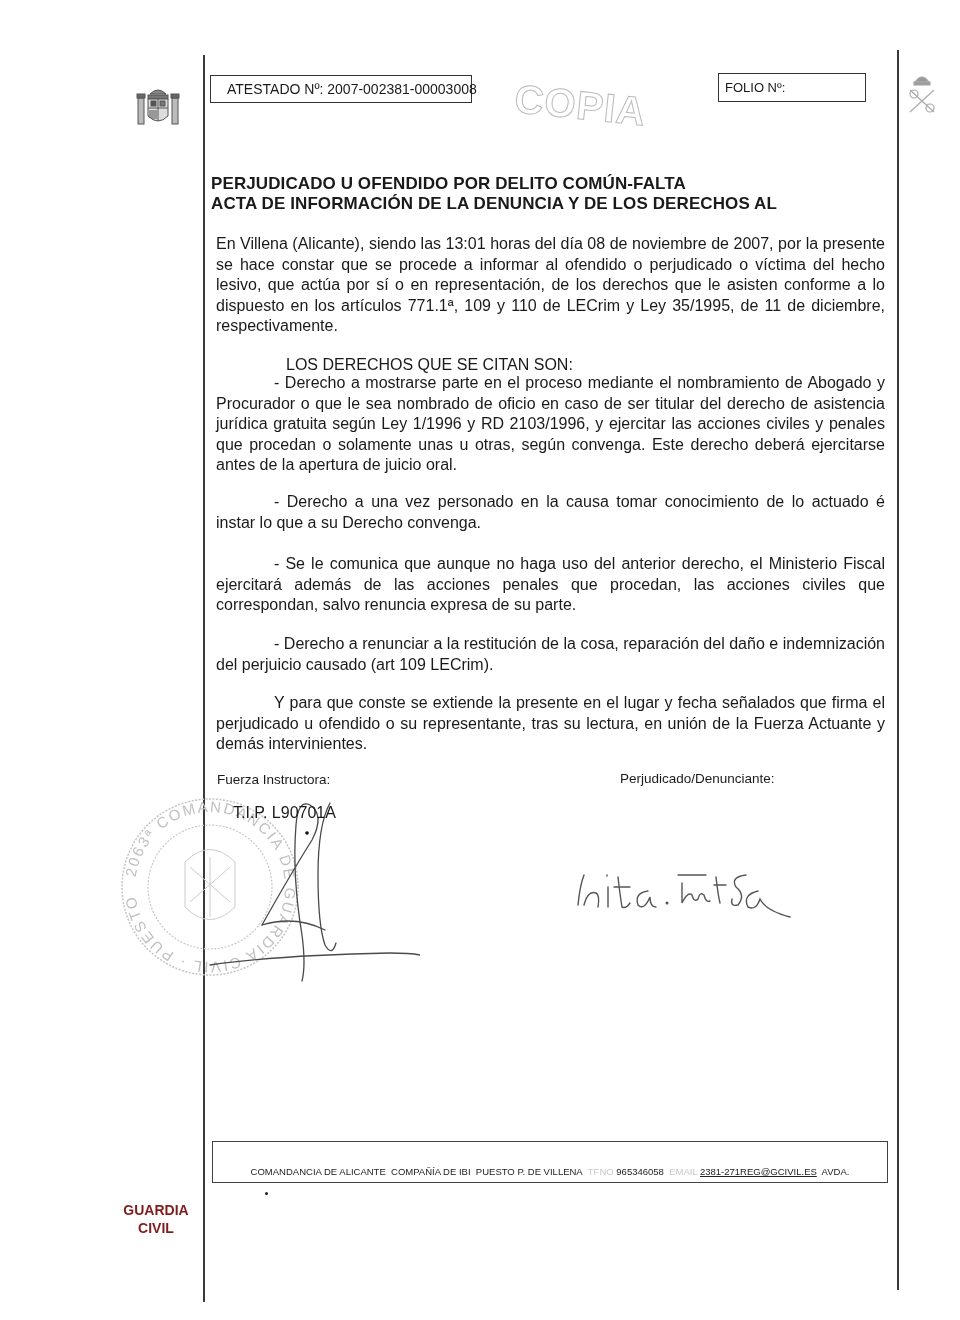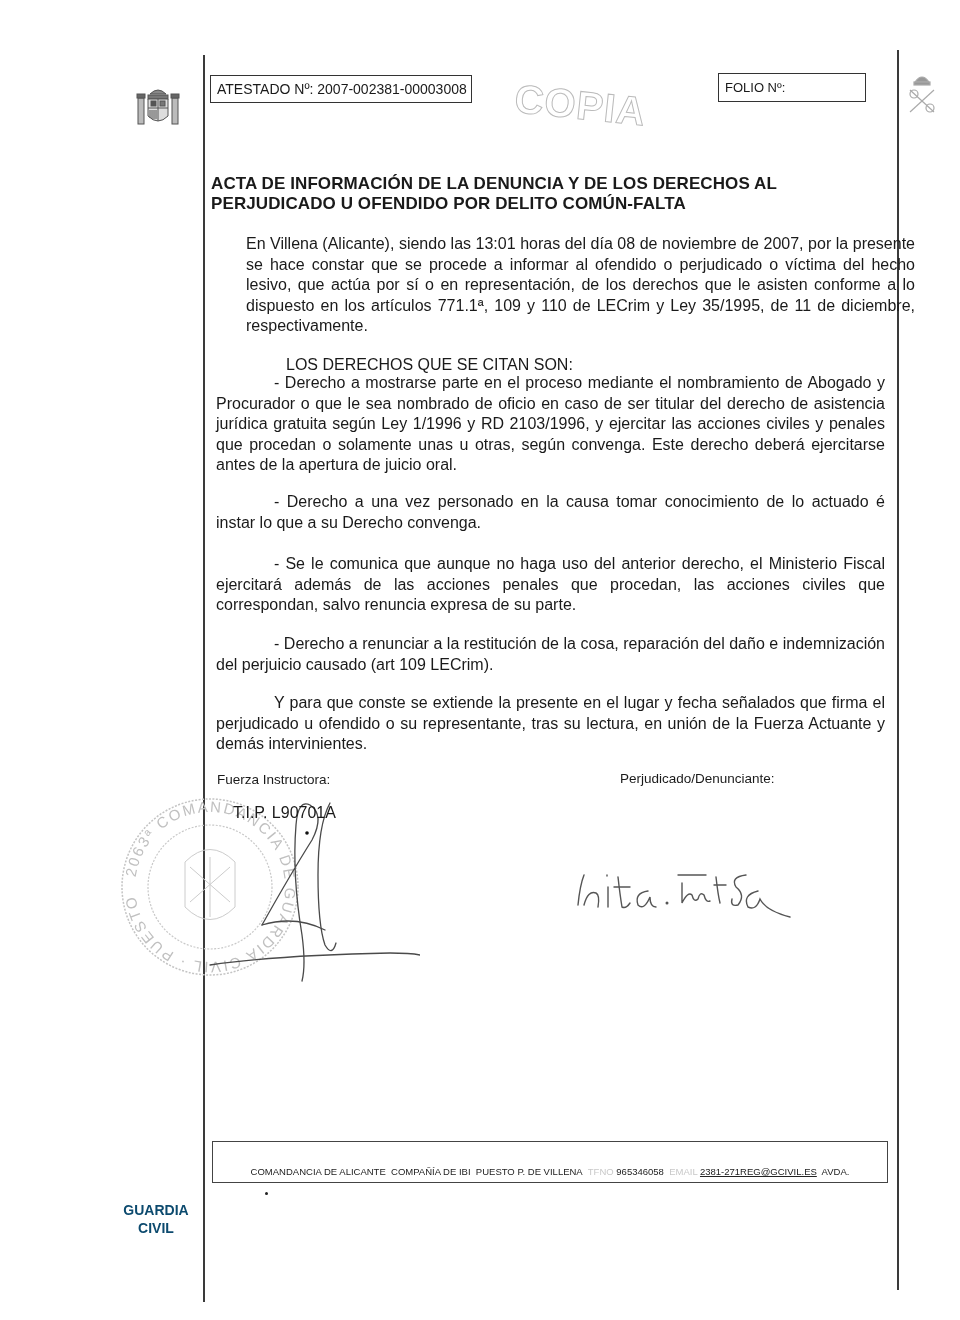--- a/index.html
+++ b/index.html
@@ -11,21 +11,21 @@
   .abs { position: absolute; }
   .vrule-left { left: 203px; top: 55px; width: 1.5px; height: 1247px; background: #3a3a3a; }
   .vrule-right { left: 897px; top: 50px; width: 1.5px; height: 1240px; background: #3a3a3a; }
 
   .crest-left { left: 134px; top: 84px; width: 48px; height: 48px; }
   .crest-right { left: 902px; top: 68px; width: 40px; height: 48px; }
 
   .atestado-box {
     left: 210px; top: 75px; width: 262px; height: 28px;
     border: 1.5px solid #333; box-sizing: border-box;
-    font-size: 14px; line-height: 26px; padding-left: 6px; white-space: nowrap;
+    font-size: 14px; line-height: 26px; padding-left: 16px; white-space: nowrap;
   }
   .copia-stamp {
     left: 515px; top: 76px; font-size: 40px; font-weight: bold;
     color: transparent; -webkit-text-stroke: 1px #bbbbbb; letter-spacing: 1px;
     transform: rotate(6deg); transform-origin: left center;
   }
   .folio-box {
     left: 718px; top: 73px; width: 148px; height: 29px;
     border: 1.5px solid #333; box-sizing: border-box;
     font-size: 13px; line-height: 27px; padding-left: 6px;
@@ -34,39 +34,39 @@
   .title {
     left: 211px; top: 174px; width: 680px;
     font-size: 17px; font-weight: bold; line-height: 20px; letter-spacing: 0.1px;
   }
 
   .body-text {
     left: 216px; width: 669px; font-size: 16px; line-height: 20.5px;
     text-align: justify; text-align-last: left;
   }
   .indent { text-indent: 58px; }
-  .p-intro { top: 234px; margin-left: 30px; }
+  .p-intro { top: 234px; }
   .section-heading { left: 216px; width: 669px; top: 355px; font-size: 16px; text-align: left; line-height: 20px; padding-left: 70px; box-sizing: border-box; }
   .p-r1 { top: 373px; }
   .p-r2 { top: 492px; }
   .p-r3 { top: 554px; }
   .p-r4 { top: 634px; }
   .p-close { top: 693px; }
 
   .sig-left-label { left: 217px; top: 772px; font-size: 13.5px; }
   .tip-label { left: 233px; top: 804px; font-size: 16px; }
   .sig-right-label { left: 612px; top: 771px; font-size: 13.5px; margin-left: 8px; }
 
   .seal { left: 110px; top: 792px; width: 200px; height: 190px; }
   .officer-signature { left: 200px; top: 785px; width: 220px; height: 200px; }
   .complainant-signature { left: 570px; top: 855px; width: 260px; height: 70px; }
 
   .org-label {
     left: 110px; top: 1201px; width: 92px; text-align: center;
-    font-size: 14px; font-weight: bold; line-height: 18px; color: #0c4a6e;
+    font-size: 14px; font-weight: bold; line-height: 18px; color: #7f1d1d;
   }
   .footer-box {
     left: 212px; top: 1141px; width: 676px; height: 42px;
     border: 1.5px solid #444; box-sizing: border-box;
     font-size: 9.5px; line-height: 11px; text-align: center; padding-top: 24px; color: #222;
   }
   .footer-box .faint { color: #c8c8c8; }
   .footer-box .email { text-decoration: underline; }
   .dot { width: 3px; height: 3px; border-radius: 50%; background: #222; }
 </style>
@@ -110,22 +110,22 @@
 </div>
 
 <div class="abs copia-stamp">COPIA</div>
 
 <div class="abs folio-box">
   <span>FOLIO Nº:</span>
   <span></span>
 </div>
 
 <div class="abs title">
+  <div>PERJUDICADO U OFENDIDO POR DELITO COMÚN-FALTA</div>
   <div>ACTA DE INFORMACIÓN DE LA DENUNCIA Y DE LOS DERECHOS AL</div>
-  <div>PERJUDICADO U OFENDIDO POR DELITO COMÚN-FALTA</div>
 </div>
 
 <div class="abs body-text p-intro">En Villena (Alicante), siendo las 13:01 horas del día 08 de noviembre de 2007, por la presente se hace constar que se procede a informar al ofendido o perjudicado o víctima del hecho lesivo, que actúa por sí o en representación, de los derechos que le asisten conforme a lo dispuesto en los artículos 771.1ª, 109 y 110 de LECrim y Ley 35/1995, de 11 de diciembre, respectivamente.</div>
 
 <div class="abs section-heading">LOS DERECHOS QUE SE CITAN SON:</div>
 
 <div class="abs body-text indent p-r1">- Derecho a mostrarse parte en el proceso mediante el nombramiento de Abogado y Procurador o que le sea nombrado de oficio en caso de ser titular del derecho de asistencia jurídica gratuita según Ley 1/1996 y RD 2103/1996, y ejercitar las acciones civiles y penales que procedan o solamente unas u otras, según convenga. Este derecho deberá ejercitarse antes de la apertura de juicio oral.</div>
 <div class="abs body-text indent p-r2">- Derecho a una vez personado en la causa tomar conocimiento de lo actuado é instar lo que a su Derecho convenga.</div>
 <div class="abs body-text indent p-r3">- Se le comunica que aunque no haga uso del anterior derecho, el Ministerio Fiscal ejercitará además de las acciones penales que procedan, las acciones civiles que correspondan, salvo renuncia expresa de su parte.</div>
 <div class="abs body-text indent p-r4">- Derecho a renunciar a la restitución de la cosa, reparación del daño e indemnización del perjuicio causado (art 109 LECrim).</div>

